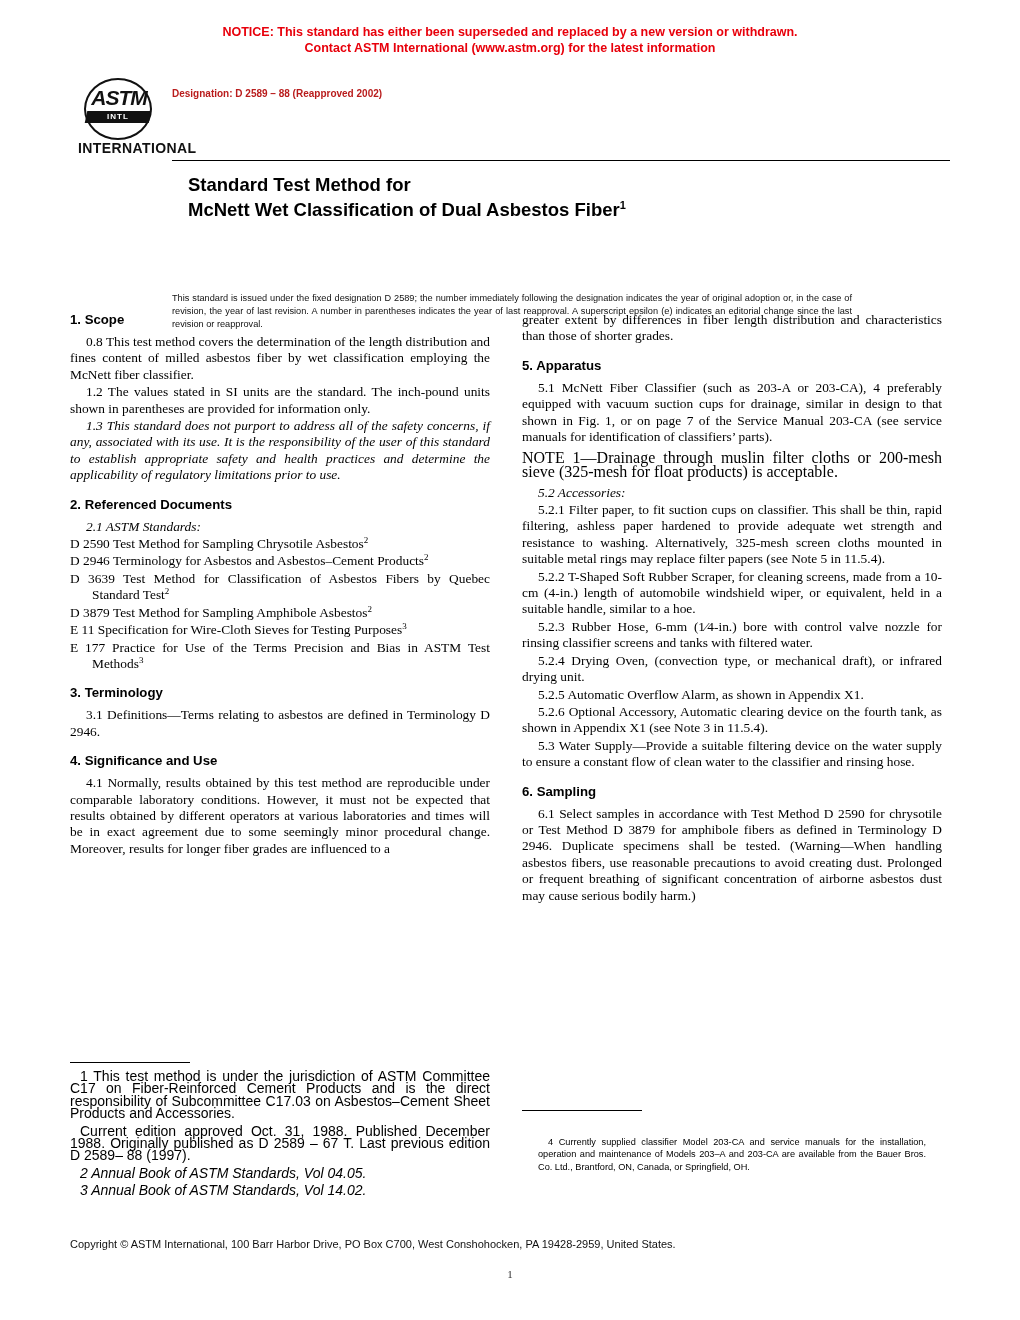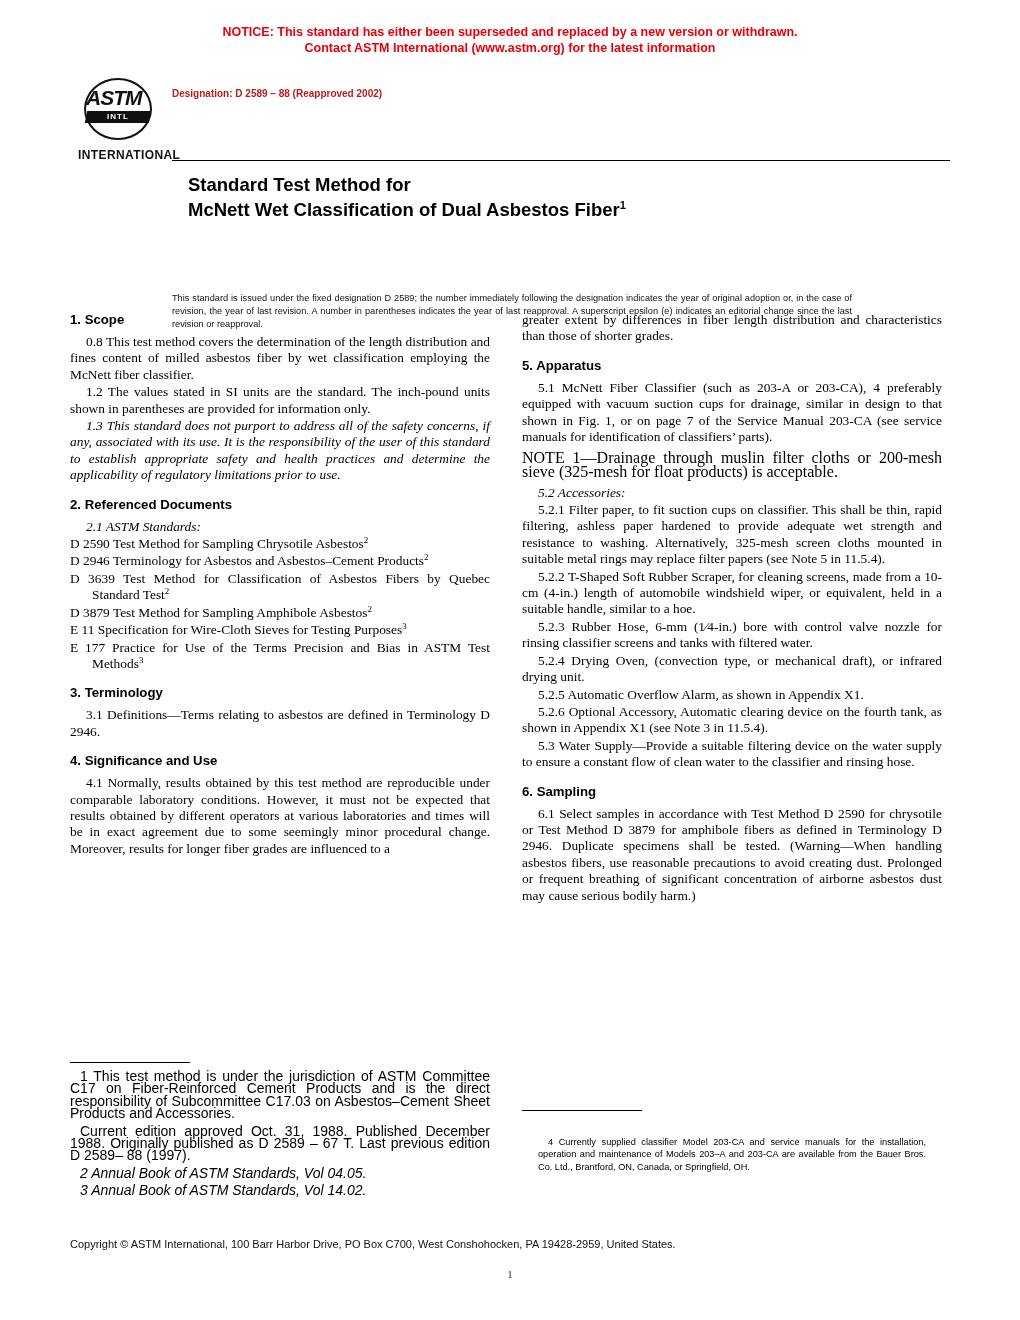--- a/index.html
+++ b/index.html
@@ -51,20 +51,21 @@
     width: 68px; height: 62px;
     border: 2px solid #111;
     border-radius: 50%;
     box-sizing: border-box;
   }
   .logo-astm {
     position: absolute;
     left: 8px;
     top: 8px;
     width: 66px;
+    text-align: center;
     font-family: "Liberation Sans", sans-serif;
     font-weight: bold;
     font-style: italic;
     font-size: 21px;
     letter-spacing: -1px;
     color: #111;
   }
   .logo-bar {
     position: absolute;
     left: 8px;
@@ -86,24 +87,23 @@
     letter-spacing: 1px;
   }
   .logo-intl {
     position: absolute;
     left: 0px;
     top: 62px;
     width: 88px;
     text-align: center;
     font-family: "Liberation Sans", sans-serif;
     font-weight: bold;
-    font-size: 12px;
+    font-size: 14px;
     letter-spacing: 0.4px;
     color: #111;
-    margin-top: 8px;
   }
 
   .designation {
     position: absolute;
     left: 172px;
     top: 88px;
     font-family: "Liberation Sans", sans-serif;
     font-weight: bold;
     font-size: 10px;
     color: #b91c1c;

